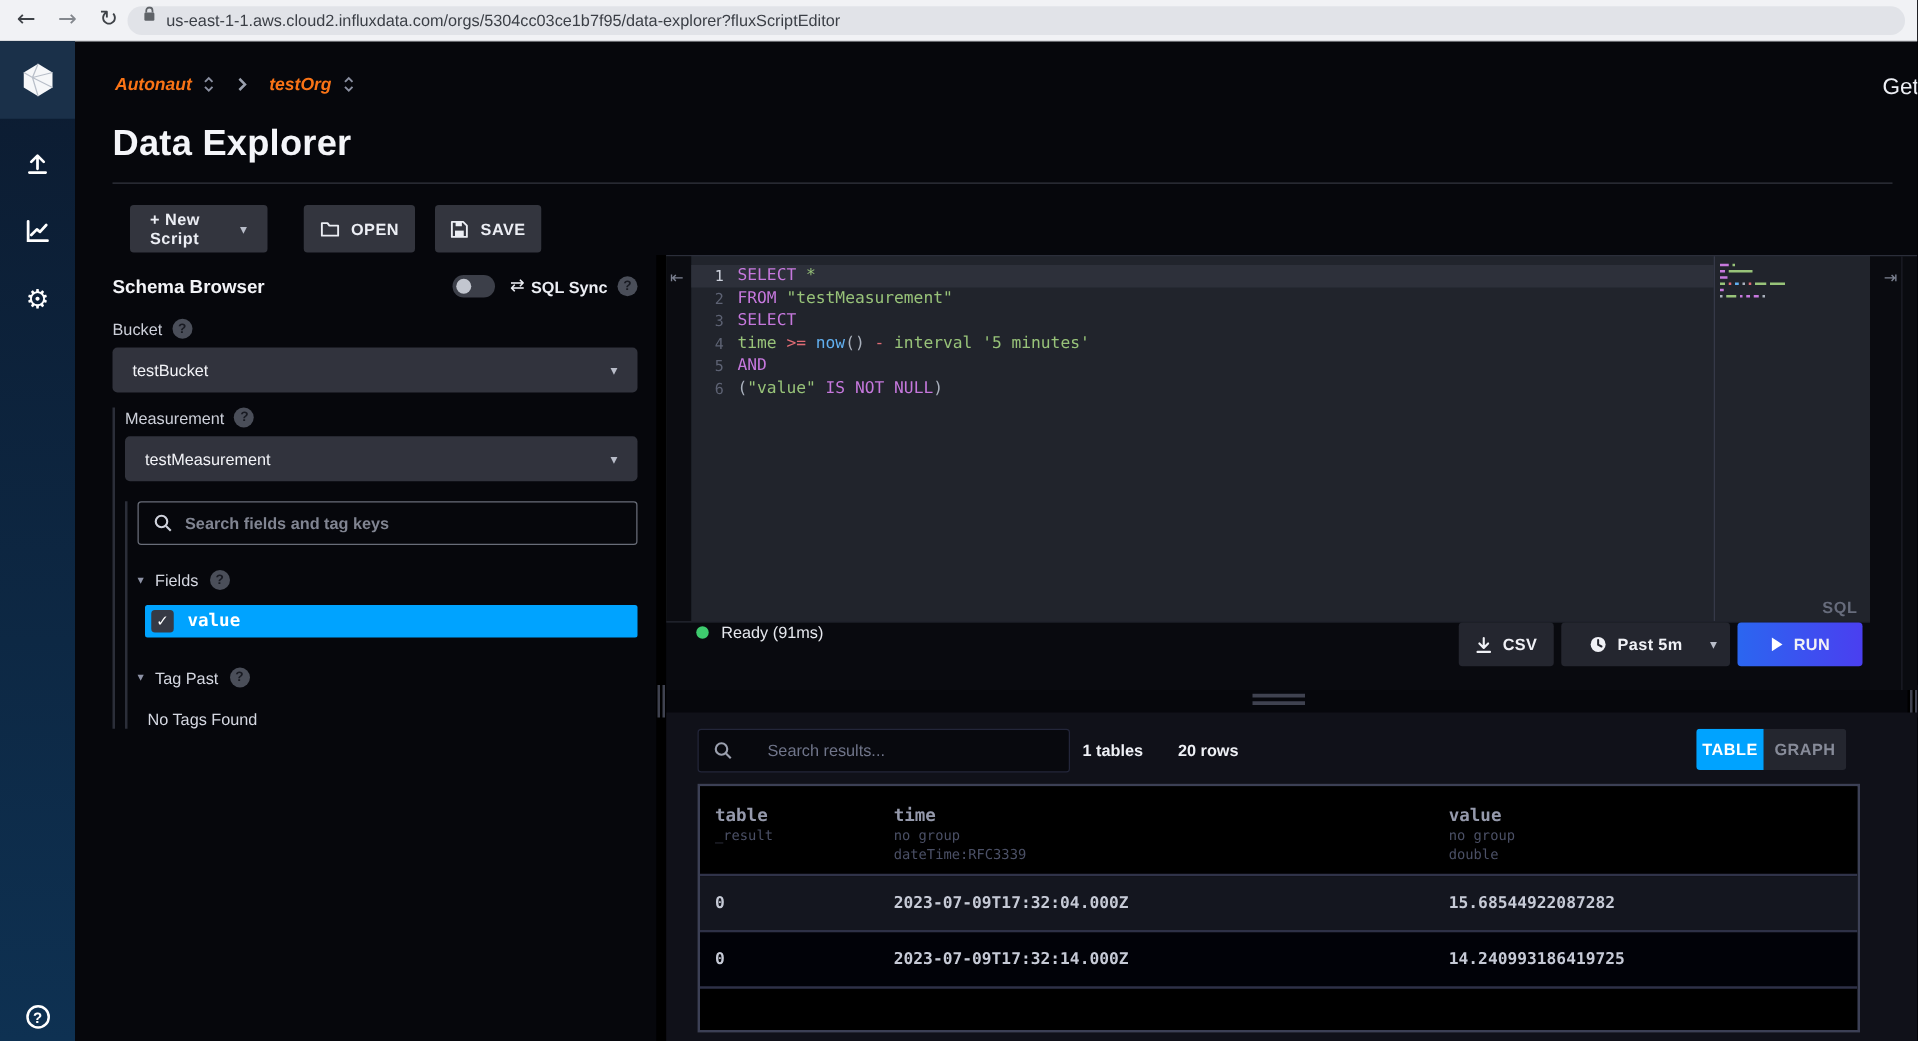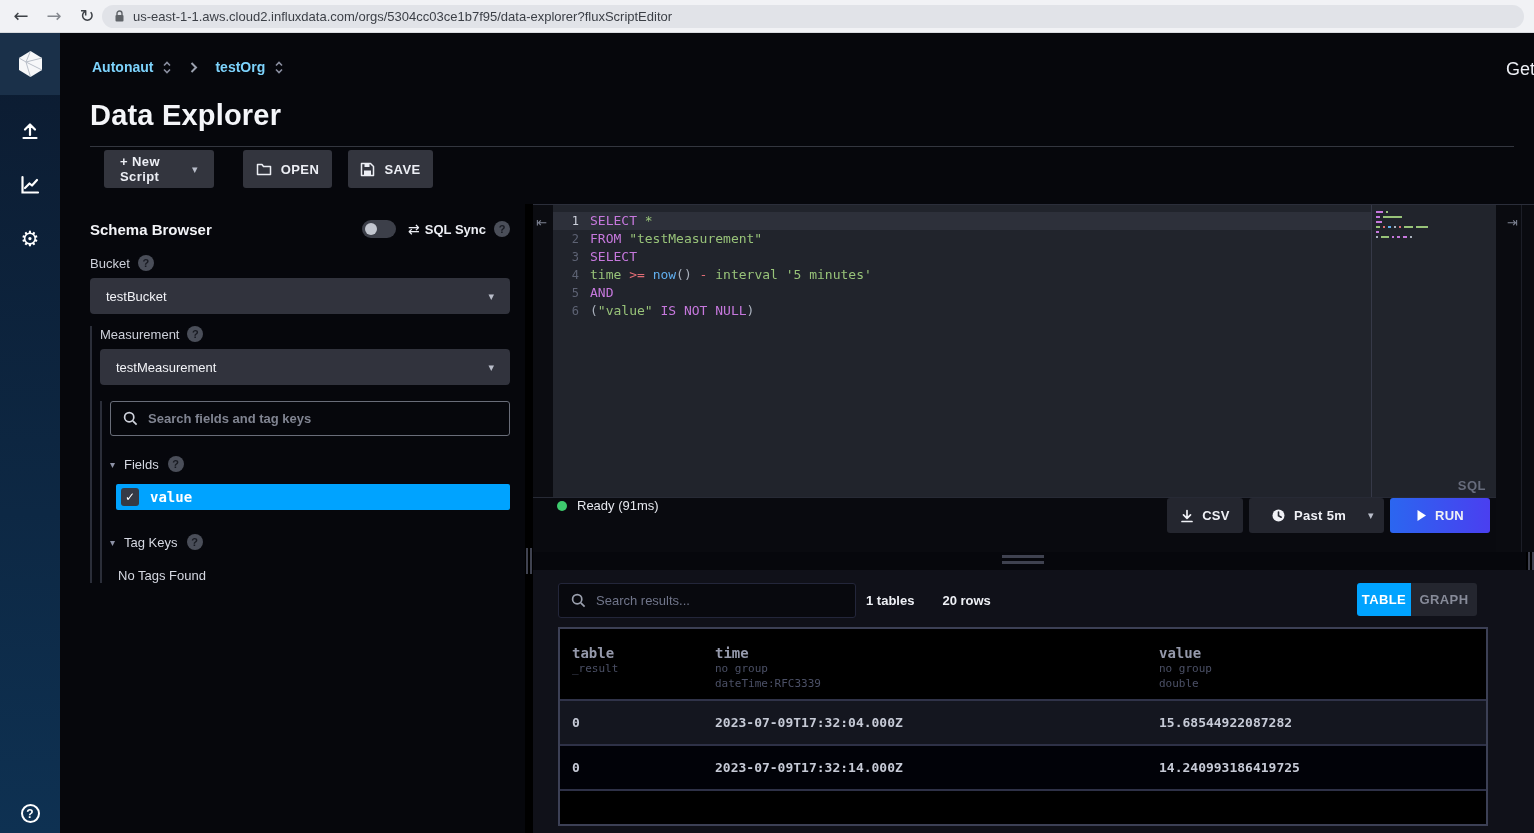--- a/index.html
+++ b/index.html
@@ -6,47 +6,47 @@
   body { background: #000; }
   .screen { position: relative; width: 1534px; height: 833px; background: #06070c;
             overflow: hidden; font-family: "Liberation Sans", sans-serif; }
 
   
   .chrome { position: absolute; left:0; top:0; width:1534px; height:33px; background:#f1f2f5; border-bottom:1px solid #d8dade; }
   .navbtn { position:absolute; top:2px; width:26px; height:26px; display:flex; align-items:center; justify-content:center;
             font-family:"DejaVu Sans", sans-serif; font-size:18px; color:#3e4247; cursor:pointer; }
   .navbtn.fwd { color:#84888e; }
   .urlpill { position:absolute; left:102px; top:5px; right:10px; height:23px; background:#e1e3e8; border-radius:12px;
-             display:flex; align-items:center; padding:0 12px; gap:8px; }
+             display:flex; padding:0 12px; gap:8px; }
   .lockicon { flex:0 0 auto; }
   .urltext { font-size:13px; color:#3b3f46; background:transparent; border:none; outline:none; width:100%;
              font-family:"Liberation Sans", sans-serif; }
 
   
   .sidebar { position:absolute; left:0; top:33px; width:60px; height:800px;
              background:linear-gradient(180deg,#0c1b30 0%, #0d2844 60%, #0e3152 100%); }
   .logoblk { height:62px; background:#1a3049; display:flex; align-items:center; justify-content:center; cursor:pointer; }
   .navstack { display:flex; flex-direction:column; align-items:center; padding-top:24px; gap:30px; }
   .sideicon { width:24px; height:24px; display:flex; align-items:center; justify-content:center; cursor:pointer; }
   .gearglyph { font-family:"DejaVu Sans", sans-serif; font-size:21px; color:#fff; line-height:1; }
   .helpwrap { position:absolute; bottom:10px; left:0; right:0; display:flex; justify-content:center; }
   .helpcircle { width:19px; height:19px; border:2px solid #fff; border-radius:50%; color:#fff; font-size:12px; font-weight:bold;
                 display:flex; align-items:center; justify-content:center; cursor:pointer; }
 
   
   .breadcrumb { position:absolute; left:92px; top:57px; height:20px; display:flex; align-items:center; gap:9px; }
-  .crumbtext { font-size:14px; font-weight:bold; color:#7dd3fc; cursor:pointer; }
+  .crumbtext { font-size:14px; font-weight:bold; color:#f97316; cursor:pointer;font-style:italic; }
   .sortcaret { cursor:pointer; display:flex; }
   .crumbsep { margin:0 8px; display:flex; }
   .getlink { position:absolute; left:1506px; top:59px; font-size:18px; color:#eceef4; white-space:nowrap; cursor:pointer; }
   .pagetitle { position:absolute; left:90px; top:99px; font-size:29px; font-weight:bold; color:#f4f5f9; letter-spacing:.2px; }
   .titledivider { position:absolute; left:90px; top:146px; width:1424px; height:1px; background:#33363f; }
 
   
-  .toolbar { position:absolute; left:104px; top:150px; display:flex;align-items:flex-end; }
+  .toolbar { position:absolute; left:104px; top:164px; display:flex;align-items:flex-end; }
   .tbtn { height:38px; background:#33353e; border-radius:3px; display:flex; align-items:center; justify-content:center;
           gap:9px; color:#eceef4; font-size:13px; font-weight:bold; letter-spacing:.4px; cursor:pointer; padding:0 16px; }
   .btn-new { width:110px; margin-right:29px; }
   .btn-open { width:89px; margin-right:16px; }
   .btn-save { width:85px; }
   .caretglyph { font-family:"DejaVu Sans", sans-serif; font-size:11px; color:#b9bdc9; }
 
   
   .schema { position:absolute; left:90px; top:215px; width:420px; }
   .schemahead { display:flex; align-items:center; height:28px; }
@@ -119,21 +119,21 @@
           gap:8px; color:#f0f1f6; font-size:13px; font-weight:bold; letter-spacing:.3px; cursor:pointer; }
   .sbtn-csv { width:76px; }
   .sbtn-range { width:135px;padding-left:12px; }
   .sbtn-run { width:100px; background:linear-gradient(90deg,#2b66f0,#4a3ff0); }
   .rangecaret { margin-left:14px; }
 
   
   .results { position:absolute; left:533px; top:570px; width:1001px; height:263px; background:#101119; }
   .resultsbar { position:absolute; left:25px; top:13px; right:0; height:35px; display:flex; align-items:center; }
   .rsearch { width:298px; height:35px; background:#08090e; border:1px solid #23263a; border-radius:3px;
-             display:flex; align-items:center; padding:0 12px; gap:10px; }
+             display:flex; align-items:center; padding:0 12px; gap:28px; }
   .rsearch input { flex:1; background:transparent; border:none; outline:none; color:#cfd2dc; font-size:13px;
                    font-family:"Liberation Sans", sans-serif; }
   .rsearch input::placeholder { color:#70758a; }
   .countstat { font-size:13px; font-weight:bold; color:#eef0f5; margin-left:10px; }
   .countstat.rows { margin-left:28px; }
   .viewtabs { position:absolute; right:57px; top:0; height:33px; display:flex; border-radius:3px; overflow:hidden; }
   .vtab { height:33px; display:flex; align-items:center; justify-content:center; font-size:13px; font-weight:bold;
           letter-spacing:.4px; cursor:pointer; }
   .vtab.active { width:54px; background:#00a3ff; color:#fff; }
   .vtab.inactive { width:66px; background:#24262f; color:#878b99; }
@@ -298,21 +298,21 @@
           <span class="treelabel">Fields</span>
           <span class="qcircle">?</span>
         </div>
         <div class="valuerow">
           <span class="checkbox">✓</span>
           <span class="valuetext">value</span>
         </div>
 
         <div class="treerow" style="margin-top:24px;">
           <span class="treecaret">▾</span>
-          <span class="treelabel">Tag Keys</span>
+          <span class="treelabel">Tag Past</span>
           <span class="qcircle">?</span>
         </div>
         <div class="notags">No Tags Found</div>
       </div>
     </div>
   </div>
 
   <div class="vdivider" style="left:525px;">
     <span class="vhandle" style="left:1px;">
         <span></span>

